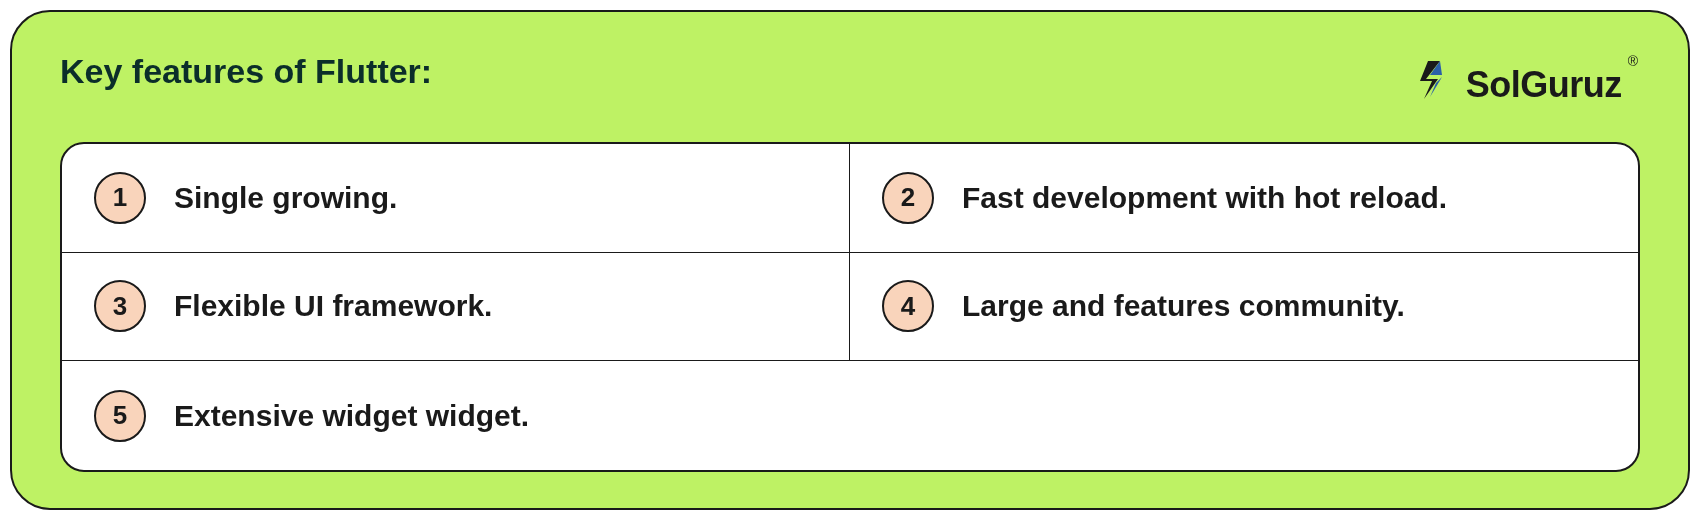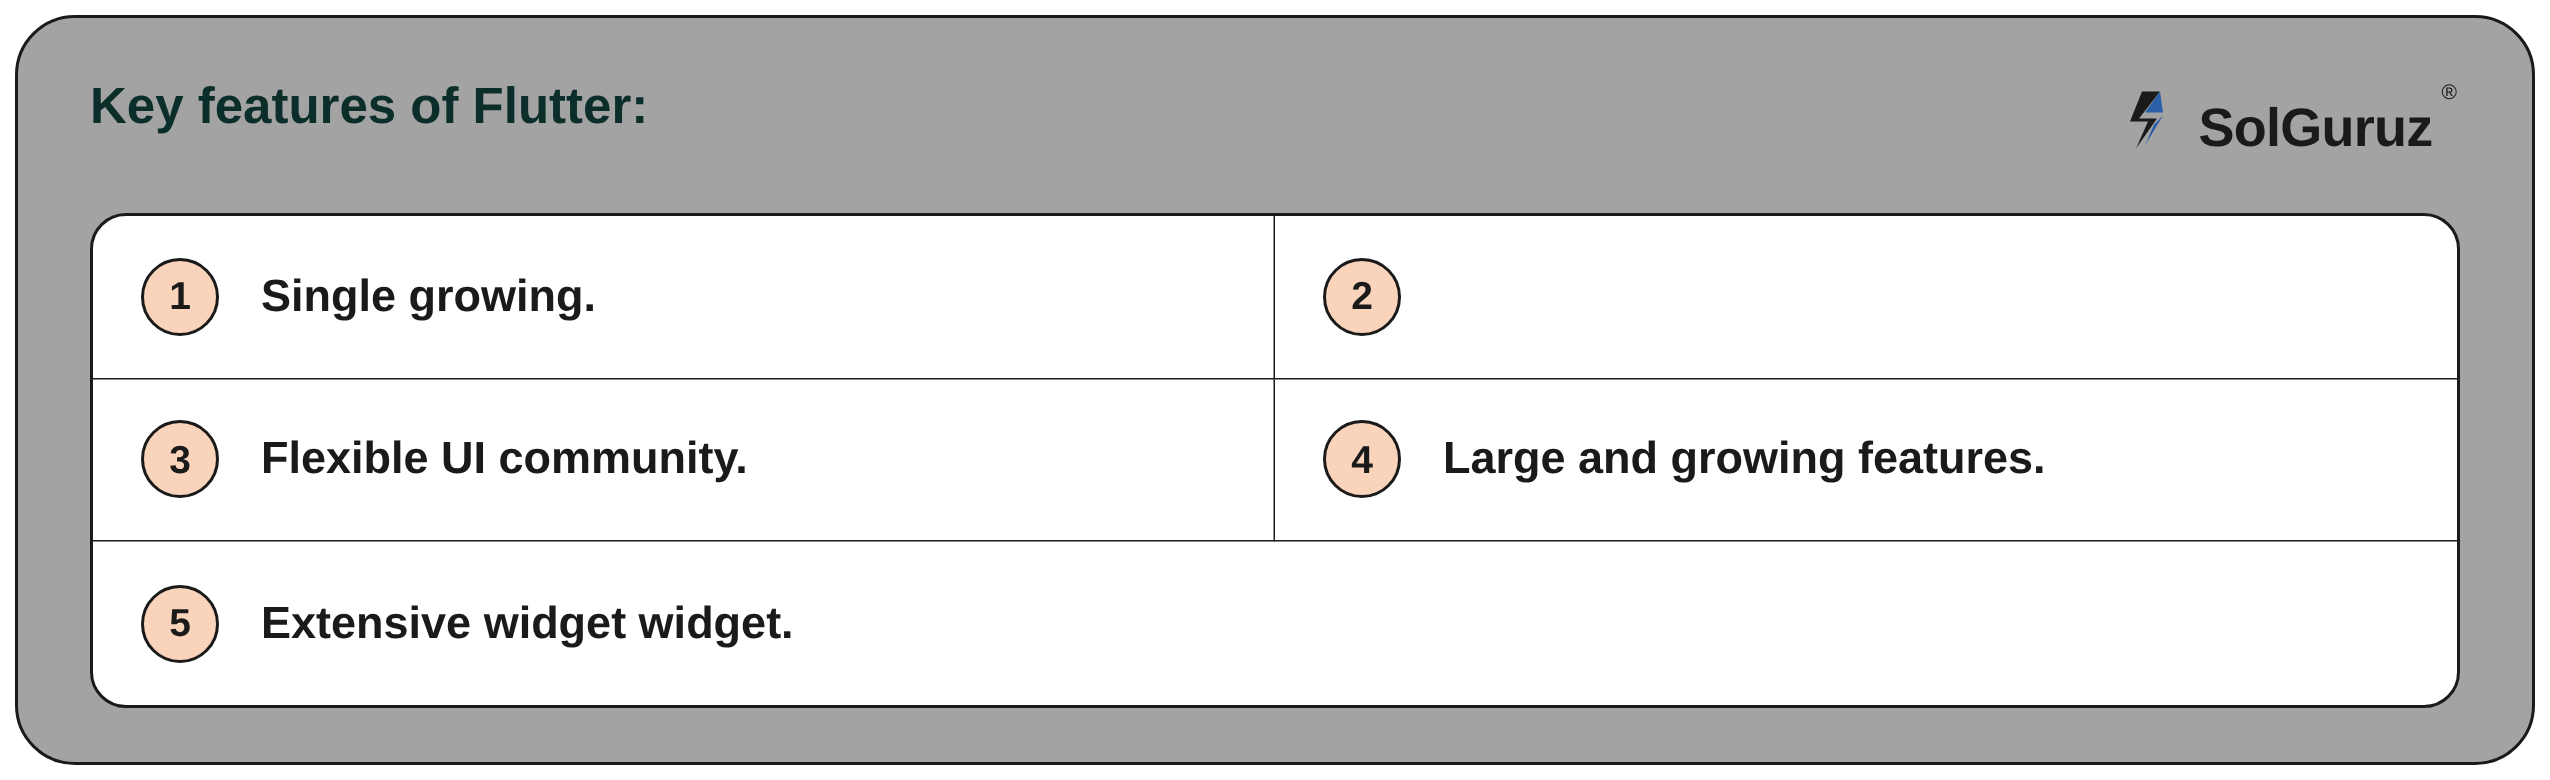--- a/index.html
+++ b/index.html
@@ -12,21 +12,21 @@
       width: 1700px;
       height: 520px;
       background: #fff;
       display: flex;
       align-items: center;
       justify-content: center;
     }
     .card {
       width: 1680px;
       height: 500px;
-      background: #a3a3a3;
+      background: #bef264;
       border: 2px solid #1a1a1a;
       border-radius: 40px;
       padding: 40px 48px 36px 48px;
       display: flex;
       flex-direction: column;
     }
     .header {
       display: flex;
       justify-content: space-between;
       align-items: flex-start;
@@ -129,27 +129,28 @@
     </div>
   </div>
 
   <div class="grid">
     <div class="cell">
       <div class="badge">1</div>
       <div class="cell-text">Single growing.</div>
     </div>
     <div class="cell">
       <div class="badge">2</div>
+      <div class="cell-text">Fast development with hot reload.</div>
     </div>
     <div class="cell">
       <div class="badge">3</div>
-      <div class="cell-text">Flexible UI community.</div>
+      <div class="cell-text">Flexible UI framework.</div>
     </div>
     <div class="cell">
       <div class="badge">4</div>
-      <div class="cell-text">Large and growing features.</div>
+      <div class="cell-text">Large and features community.</div>
     </div>
     <div class="cell">
       <div class="badge">5</div>
       <div class="cell-text">Extensive widget widget.</div>
     </div>
   </div>
 </div>
 
 </body></html>

